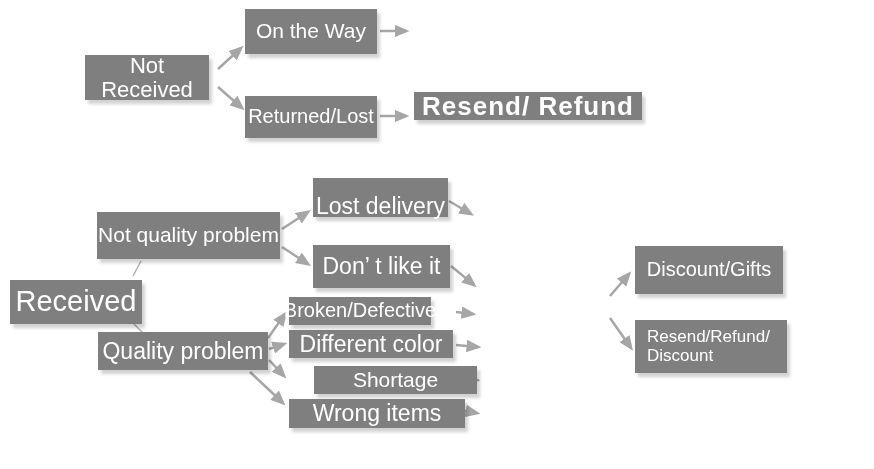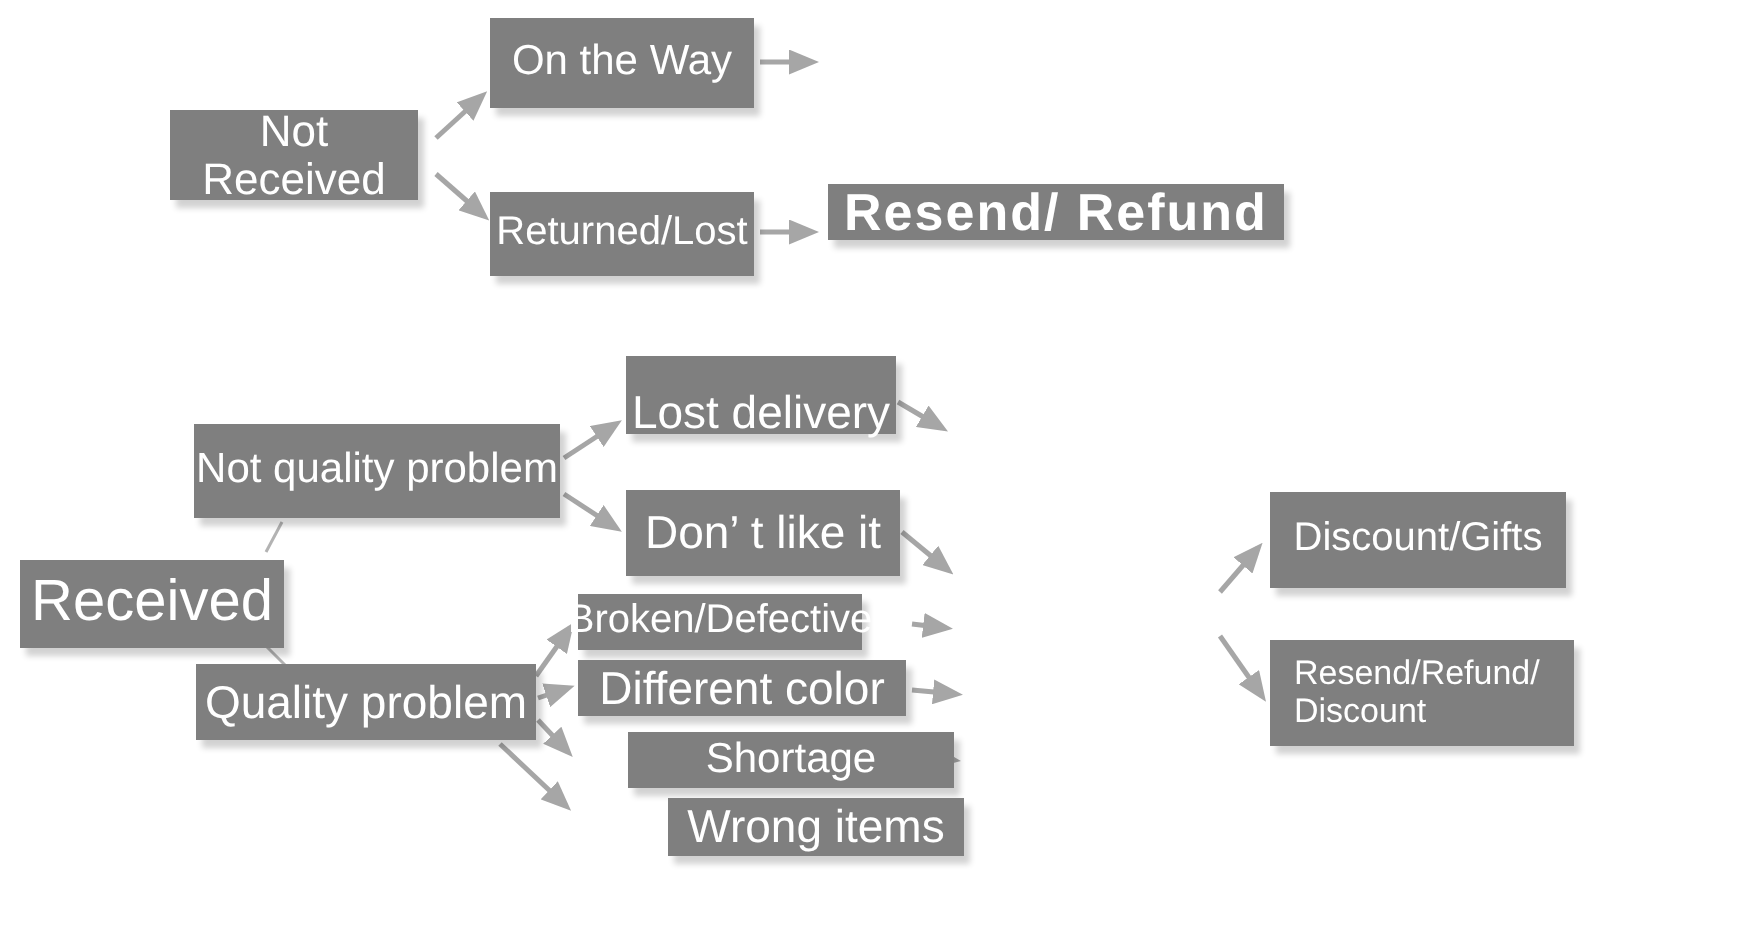--- a/index.html
+++ b/index.html
@@ -64,18 +64,18 @@
       <div class="node" style="left: 245px; top: 96px; width: 132px; height: 42px; font-size: 20px;"><span>Returned/Lost</span></div>
       <div class="node" style="left: 414px; top: 92px; width: 228px; height: 28px; font-size: 26px; font-weight: 600; letter-spacing: 1px;"><span>Resend/ Refund</span></div>
       <div class="node" style="left: 10px; top: 280px; width: 132px; height: 44px; font-size: 29px;"><span>Received</span></div>
       <div class="node" style="left: 97px; top: 212px; width: 183px; height: 47px; font-size: 21px;"><span>Not quality problem</span></div>
       <div class="node" style="left: 98px; top: 332px; width: 170px; height: 38px; font-size: 23px;"><span>Quality problem</span></div>
       <div class="node" style="left: 313px; top: 178px; width: 135px; height: 39px; font-size: 23px;"><span style="transform: translateY(9px);">Lost delivery</span></div>
       <div class="node" style="left: 313px; top: 245px; width: 137px; height: 43px; font-size: 23px;"><span>Don’ t like it</span></div>
       <div class="node" style="left: 289px; top: 297px; width: 142px; height: 28px; font-size: 20px;"><span>Broken/Defective</span></div>
       <div class="node" style="left: 289px; top: 330px; width: 164px; height: 28px; font-size: 23px;"><span>Different color</span></div>
       <div class="node" style="left: 289px; top: 366px; width: 163px; height: 28px; font-size: 21px; margin-left: 25px;"><span>Shortage</span></div>
-      <div class="node" style="left: 289px; top: 399px; width: 148px; height: 29px; font-size: 23px; margin-left: 45px;"><span>Wrong items</span></div>
+      <div class="node" style="left: 289px; top: 399px; width: 176px; height: 29px; font-size: 23px;"><span>Wrong items</span></div>
       <div class="node" style="left: 635px; top: 246px; width: 148px; height: 48px; font-size: 20px;"><span>Discount/Gifts</span></div>
       <div class="node left" style="left: 635px; top: 320px; width: 152px; height: 53px; font-size: 17px;"><span>Resend/Refund/
 Discount</span></div>
     </div>
 </div>
 
 </body></html>

